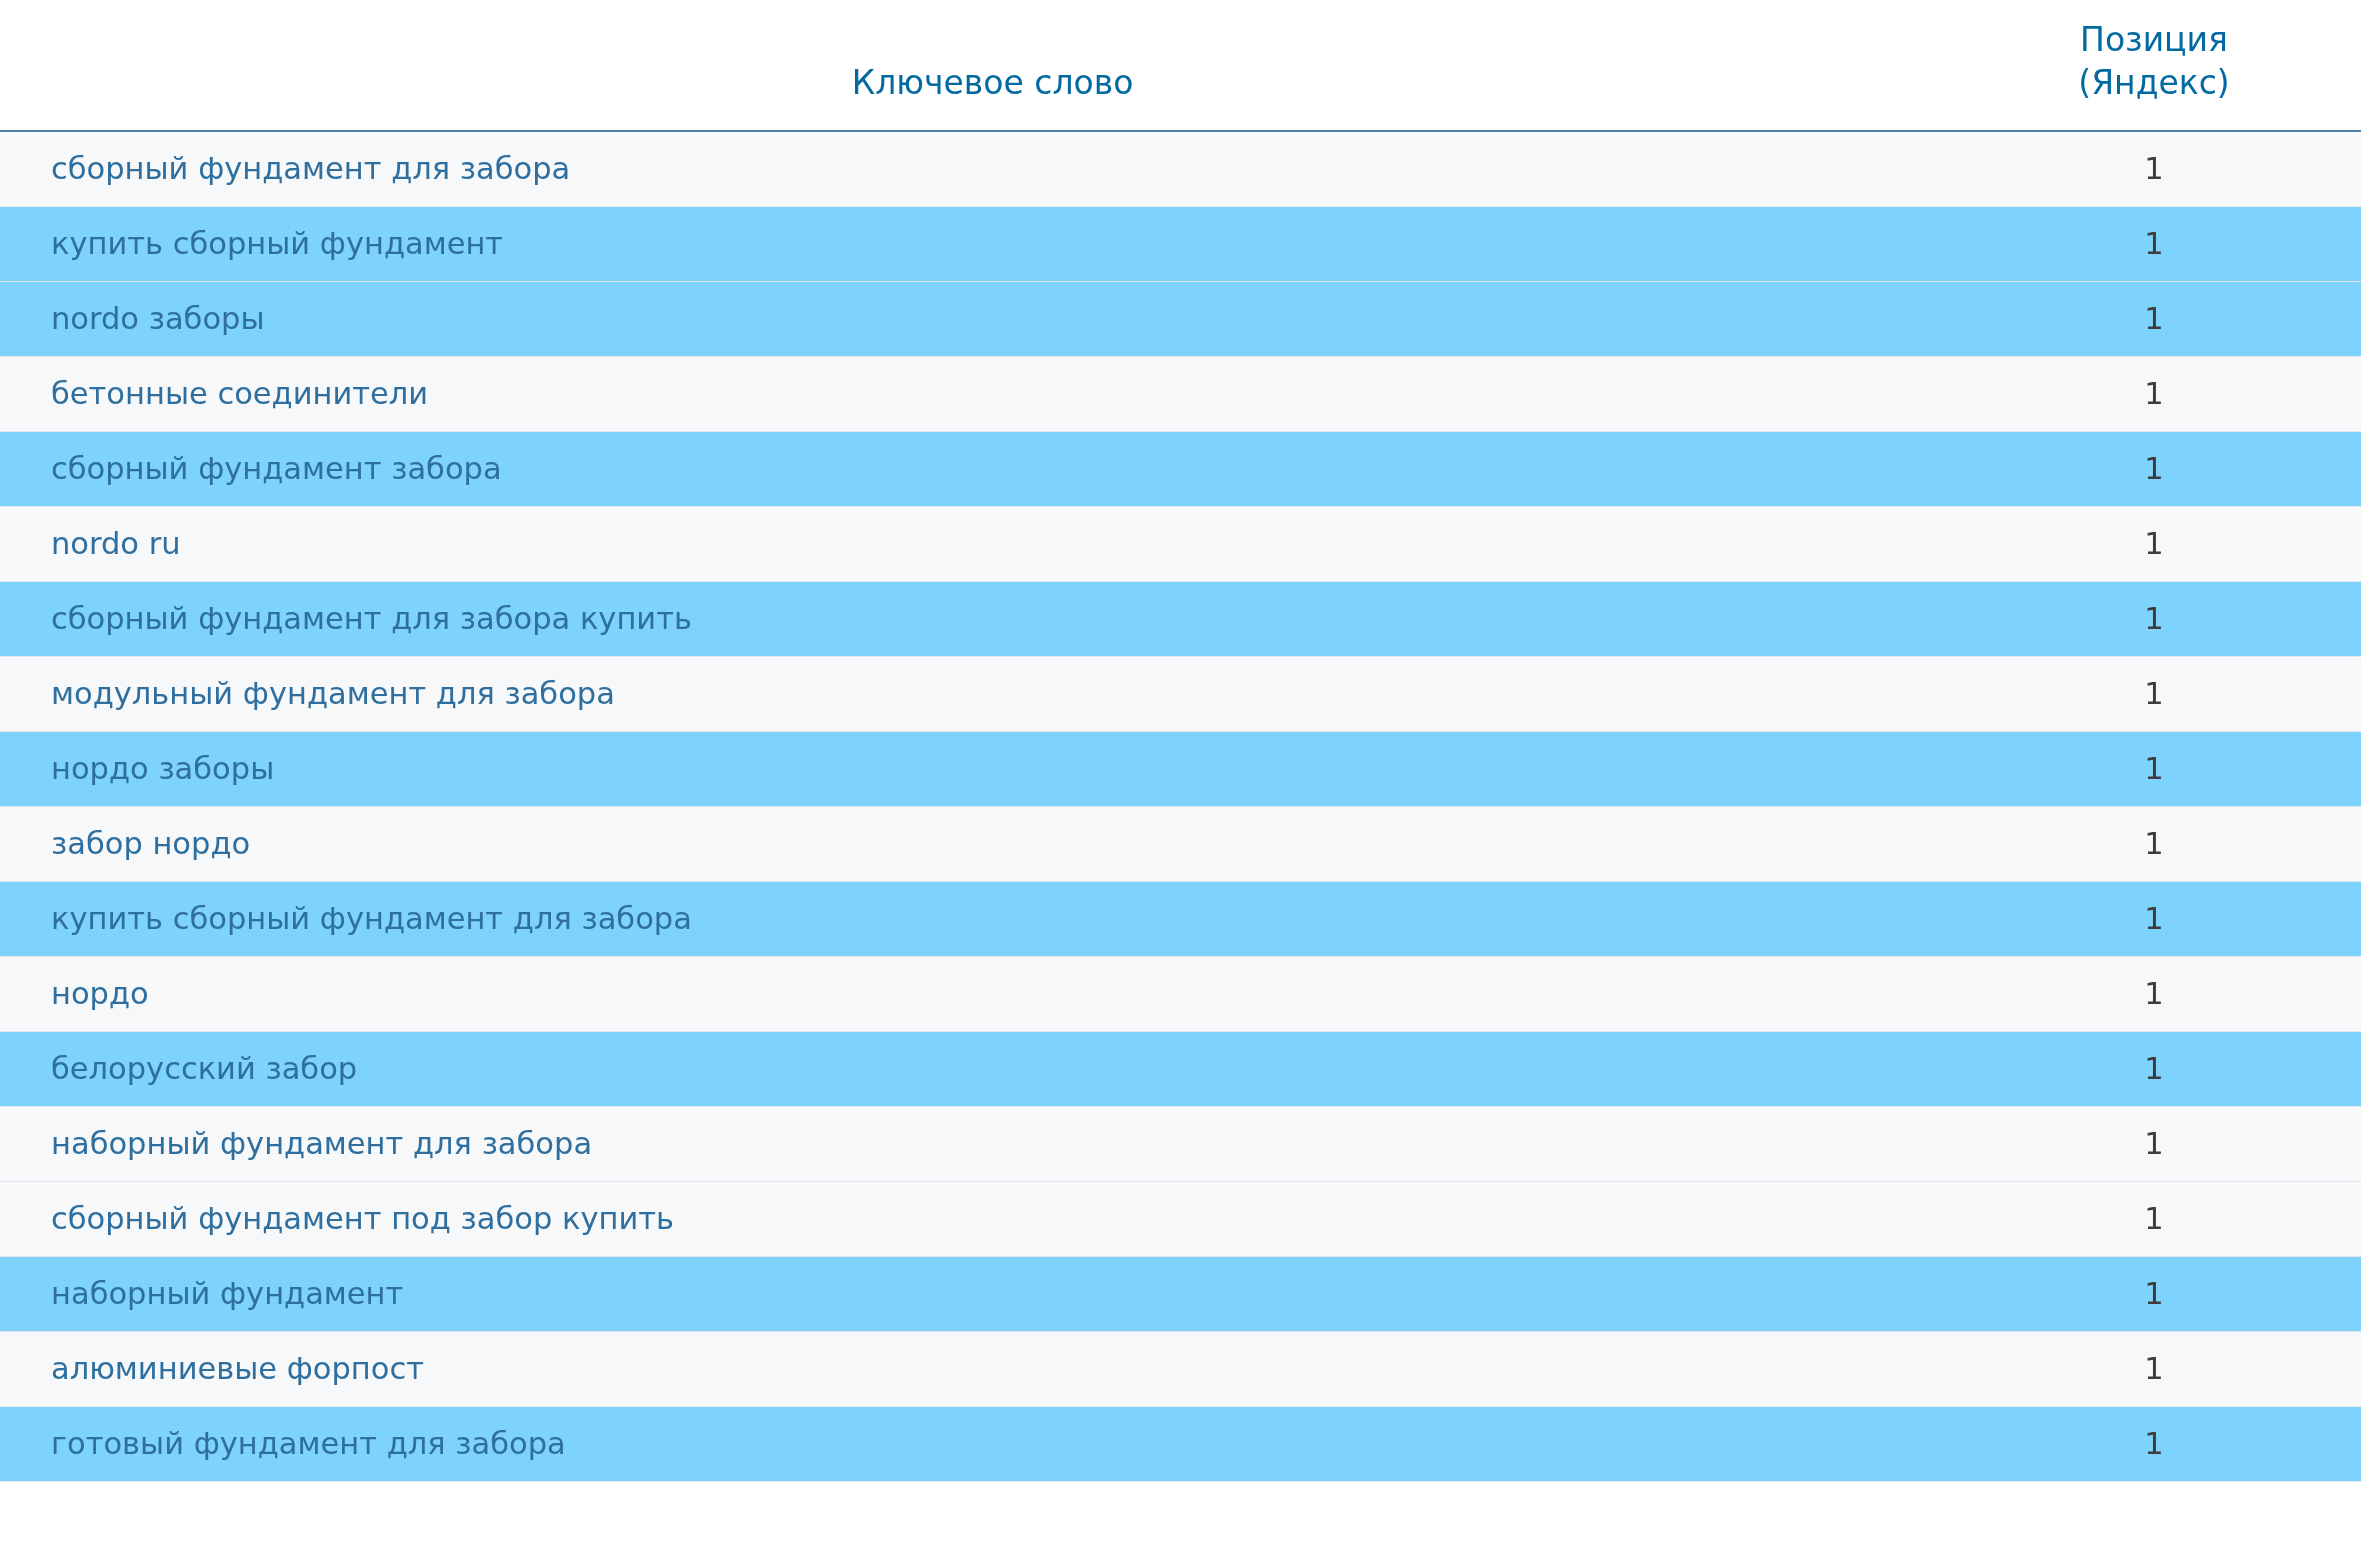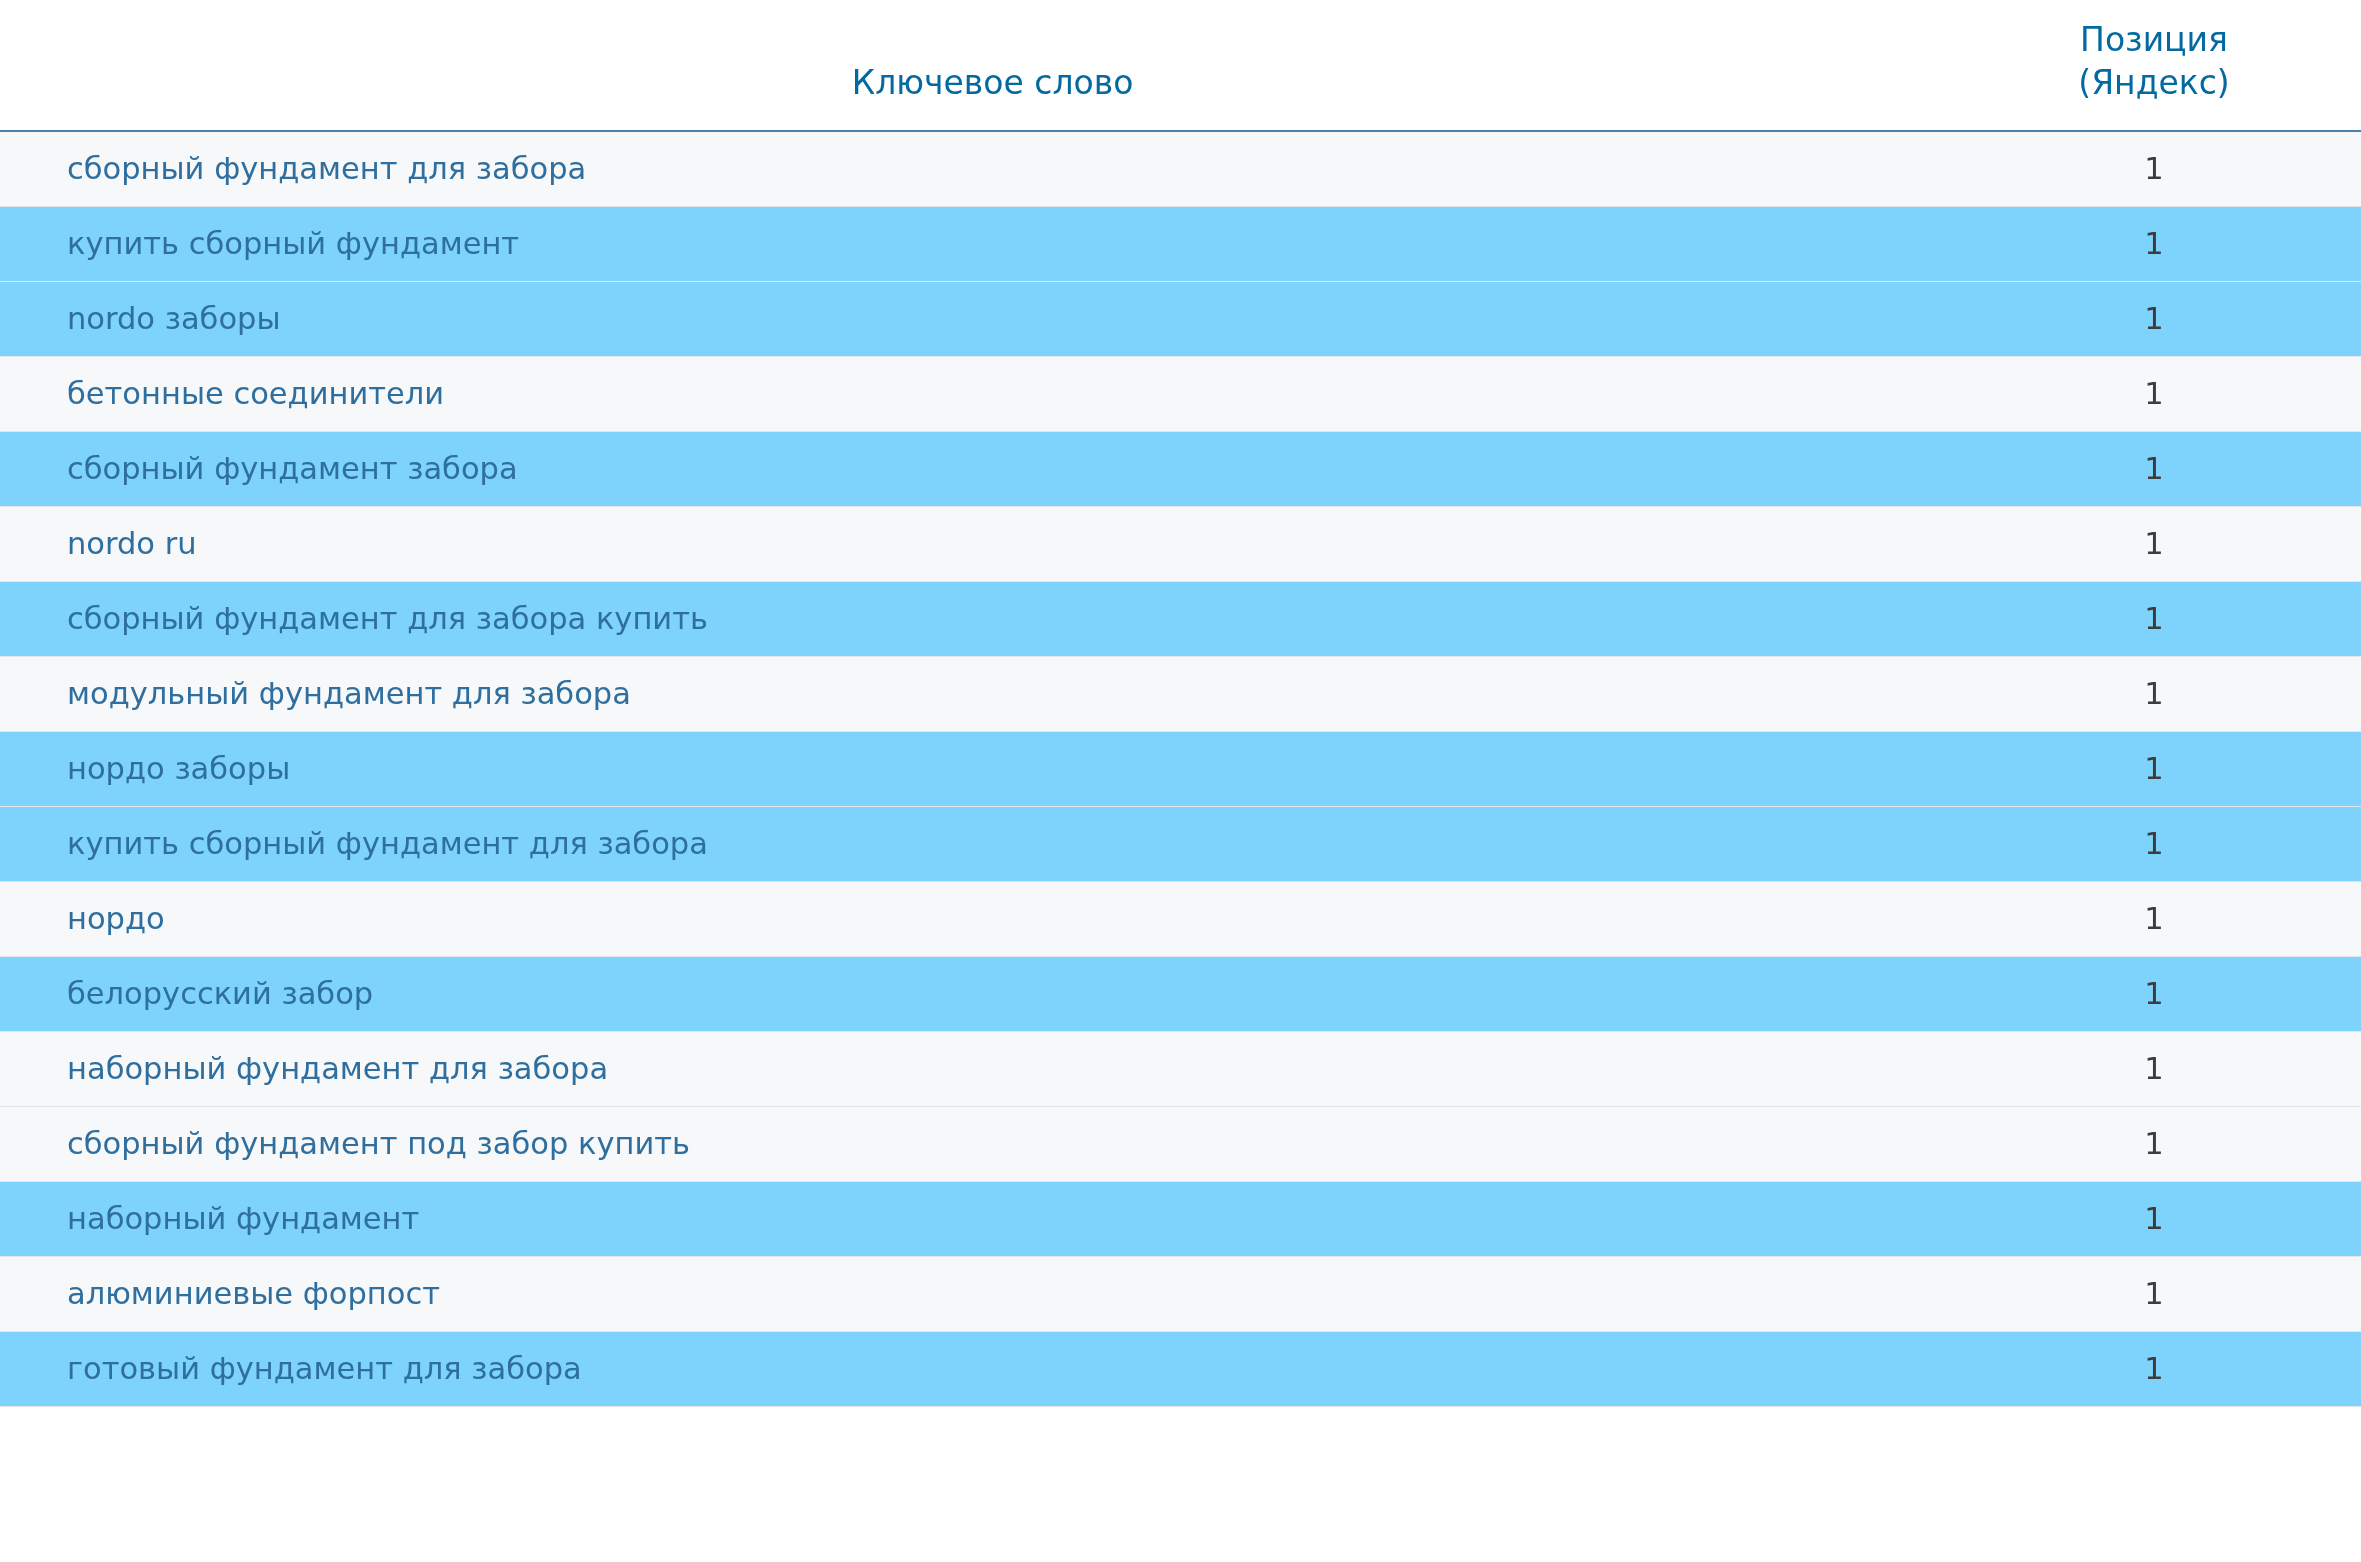--- a/index.html
+++ b/index.html
@@ -54,21 +54,21 @@
     font-size: 30.5px;
     line-height: 1.2;
     color: #2f6f9f;
     padding: 18.7px 9.9px 18.7px 9.9px;
     border-bottom: 1px solid #e2e6ea;
     vertical-align: middle;
   }
 
   tbody td.cell-keyword {
     text-align: left;
-    padding-left: 67px;
+    padding-left: 51px;
   }
 
   tbody td.cell-position {
     text-align: center;
     color: #3c3c3c;
   }
 
   tbody tr.row-odd td {
     background: #f7f8f9;
   }
@@ -124,20 +124,24 @@
         <td class="cell-position">1</td>
       </tr>
       <tr class="row-odd">
         <td class="cell-keyword">модульный фундамент для забора</td>
         <td class="cell-position">1</td>
       </tr>
       <tr class="row-even">
         <td class="cell-keyword">нордо заборы</td>
         <td class="cell-position">1</td>
       </tr>
+      <tr class="row-odd">
+        <td class="cell-keyword">забор нордо</td>
+        <td class="cell-position">1</td>
+      </tr>
       <tr class="row-even">
         <td class="cell-keyword">купить сборный фундамент для забора</td>
         <td class="cell-position">1</td>
       </tr>
       <tr class="row-odd">
         <td class="cell-keyword">нордо</td>
         <td class="cell-position">1</td>
       </tr>
       <tr class="row-even">
         <td class="cell-keyword">белорусский забор</td>

